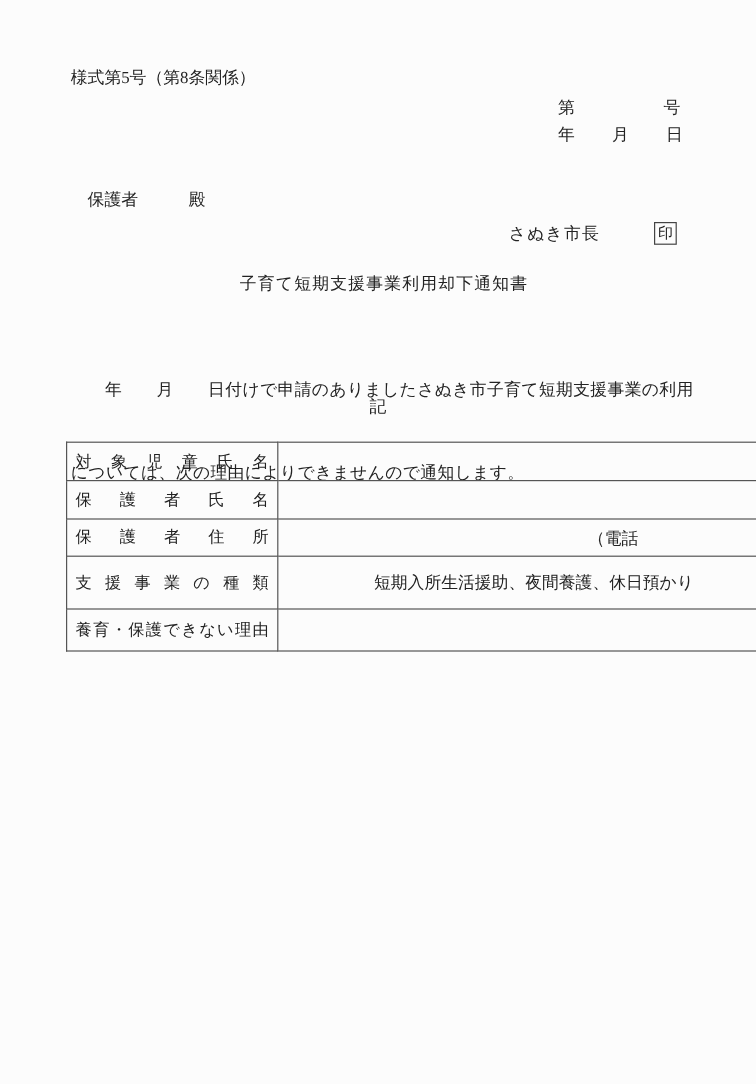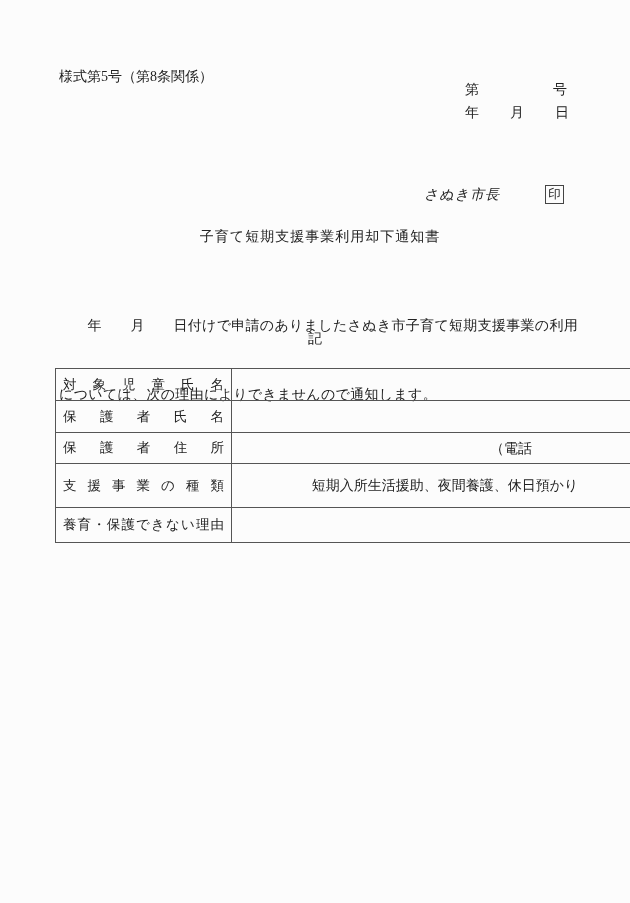--- a/index.html
+++ b/index.html
@@ -12,35 +12,35 @@
     width: 630px;
     height: 903px;
     background: #fcfcfc;
     font-family: "Liberation Serif", "DejaVu Serif", serif;
     color: #222;
     font-size: 14px;
     overflow: hidden;
   }
   .abs { position: absolute; white-space: pre; }
 
-  .form-number { left: 59px; top: 68px; }
+  .form-number { left: 59px; top: 56px; }
 
   .doc-number-line {
     left: 465px; top: 81px; width: 102px;
     display: flex; justify-content: space-between;
   }
   .date-line {
     left: 465px; top: 104px; width: 104px;
     display: flex; justify-content: space-between;
   }
 
   .addressee { left: 59px; top: 142px; }
   .addressee .honorific { margin-left: 42px; }
 
-  .issuer-name { left: 424px; top: 186px; letter-spacing: 1px; font-style: italic; }
+  .issuer-name { left: 424px; top: 186px; letter-spacing: 1px; }
   .seal-stamp {
     left: 545px; top: 185px;
     width: 17px; height: 17px;
     border: 1px solid #444;
     display: inline-flex; align-items: center; justify-content: center;
     font-size: 12.5px; line-height: 1; white-space: normal;
   }
 
   .doc-title {
     left: 0; top: 228px; width: 640px;
@@ -112,20 +112,23 @@
     <span>第</span>
     <span>号</span>
   </div>
 
   <div class="abs date-line">
     <span>年</span>
     <span>月</span>
     <span>日</span>
   </div>
 
+  <div class="abs addressee">
+    <span>保護者</span><span class="honorific">殿</span>
+  </div>
 
   <div class="abs issuer-name">さぬき市長</div>
   <span class="abs seal-stamp">印</span>
 
   <div class="abs doc-title">子育て短期支援事業利用却下通知書</div>
 
   <div class="abs body-paragraph">
     <div>　　年　　月　　日付けで申請のありましたさぬき市子育て短期支援事業の利用</div>
     <div>については、次の理由によりできませんので通知します。</div>
   </div>

